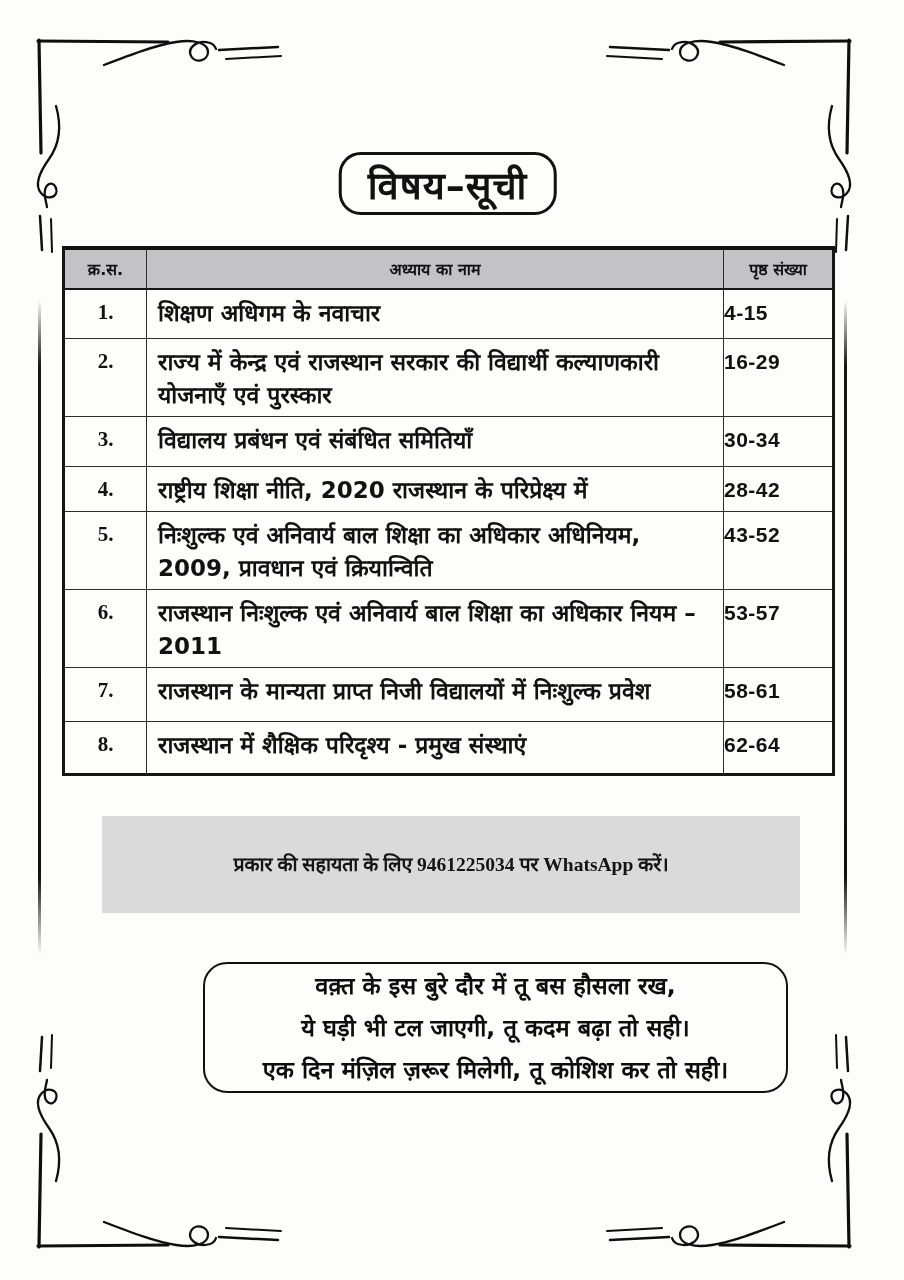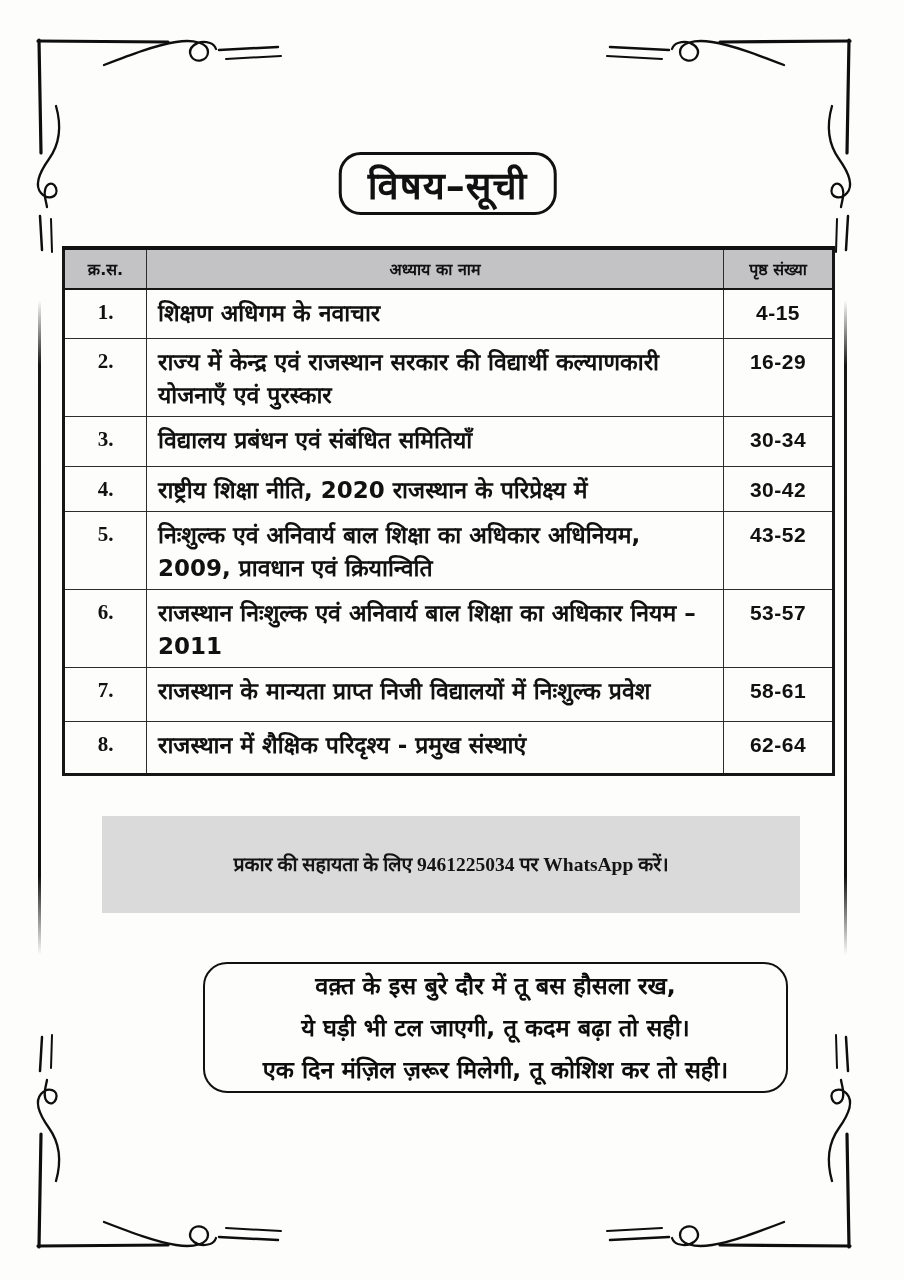--- a/index.html
+++ b/index.html
@@ -55,21 +55,21 @@
   col.c-sno { width:83px; } col.c-title { width:577px; } col.c-pages { width:110px; }
   td.sno {
     text-align:center; font-family:"Liberation Serif","DejaVu Serif",serif;
     font-weight:bold; font-size:21px; padding-top:10px;
   }
   td.title-cell {
     font-size:23px; font-weight:bold; line-height:33px;
     padding:7px 8px 4px 11px;
   }
   td.pages {
-    text-align:center; font-family:"Liberation Sans","DejaVu Sans",sans-serif;
+    font-family:"Liberation Sans","DejaVu Sans",sans-serif;
     font-weight:bold; font-size:21px; padding-top:11px; letter-spacing:0.5px;
   }
   tr.h49{height:49px} tr.h75{height:75px} tr.h50{height:50px} tr.h45{height:45px}
   tr.h76{height:76px} tr.h46{height:46px} tr.h54{height:54px} tr.h53{height:53px}
 
   
   .note-box {
     position:absolute; left:102px; top:816px; width:698px; height:97px;
     background:#dadada;
     display:flex; flex-direction:column; justify-content:center; align-items:center;
@@ -163,21 +163,21 @@
         <td class="pages">16-29</td>
       </tr>
       <tr class="h50">
         <td class="sno">3.</td>
         <td class="title-cell">विद्यालय प्रबंधन एवं संबंधित समितियाँ</td>
         <td class="pages">30-34</td>
       </tr>
       <tr class="h45">
         <td class="sno">4.</td>
         <td class="title-cell">राष्ट्रीय शिक्षा नीति, 2020 राजस्थान के परिप्रेक्ष्य में</td>
-        <td class="pages">30-42</td>
+        <td class="pages">28-42</td>
       </tr>
       <tr class="h76">
         <td class="sno">5.</td>
         <td class="title-cell">निःशुल्क एवं अनिवार्य बाल शिक्षा का अधिकार अधिनियम, 2009, प्रावधान एवं क्रियान्विति</td>
         <td class="pages">43-52</td>
       </tr>
       <tr class="h46">
         <td class="sno">6.</td>
         <td class="title-cell">राजस्थान निःशुल्क एवं अनिवार्य बाल शिक्षा का अधिकार नियम – 2011</td>
         <td class="pages">53-57</td>

